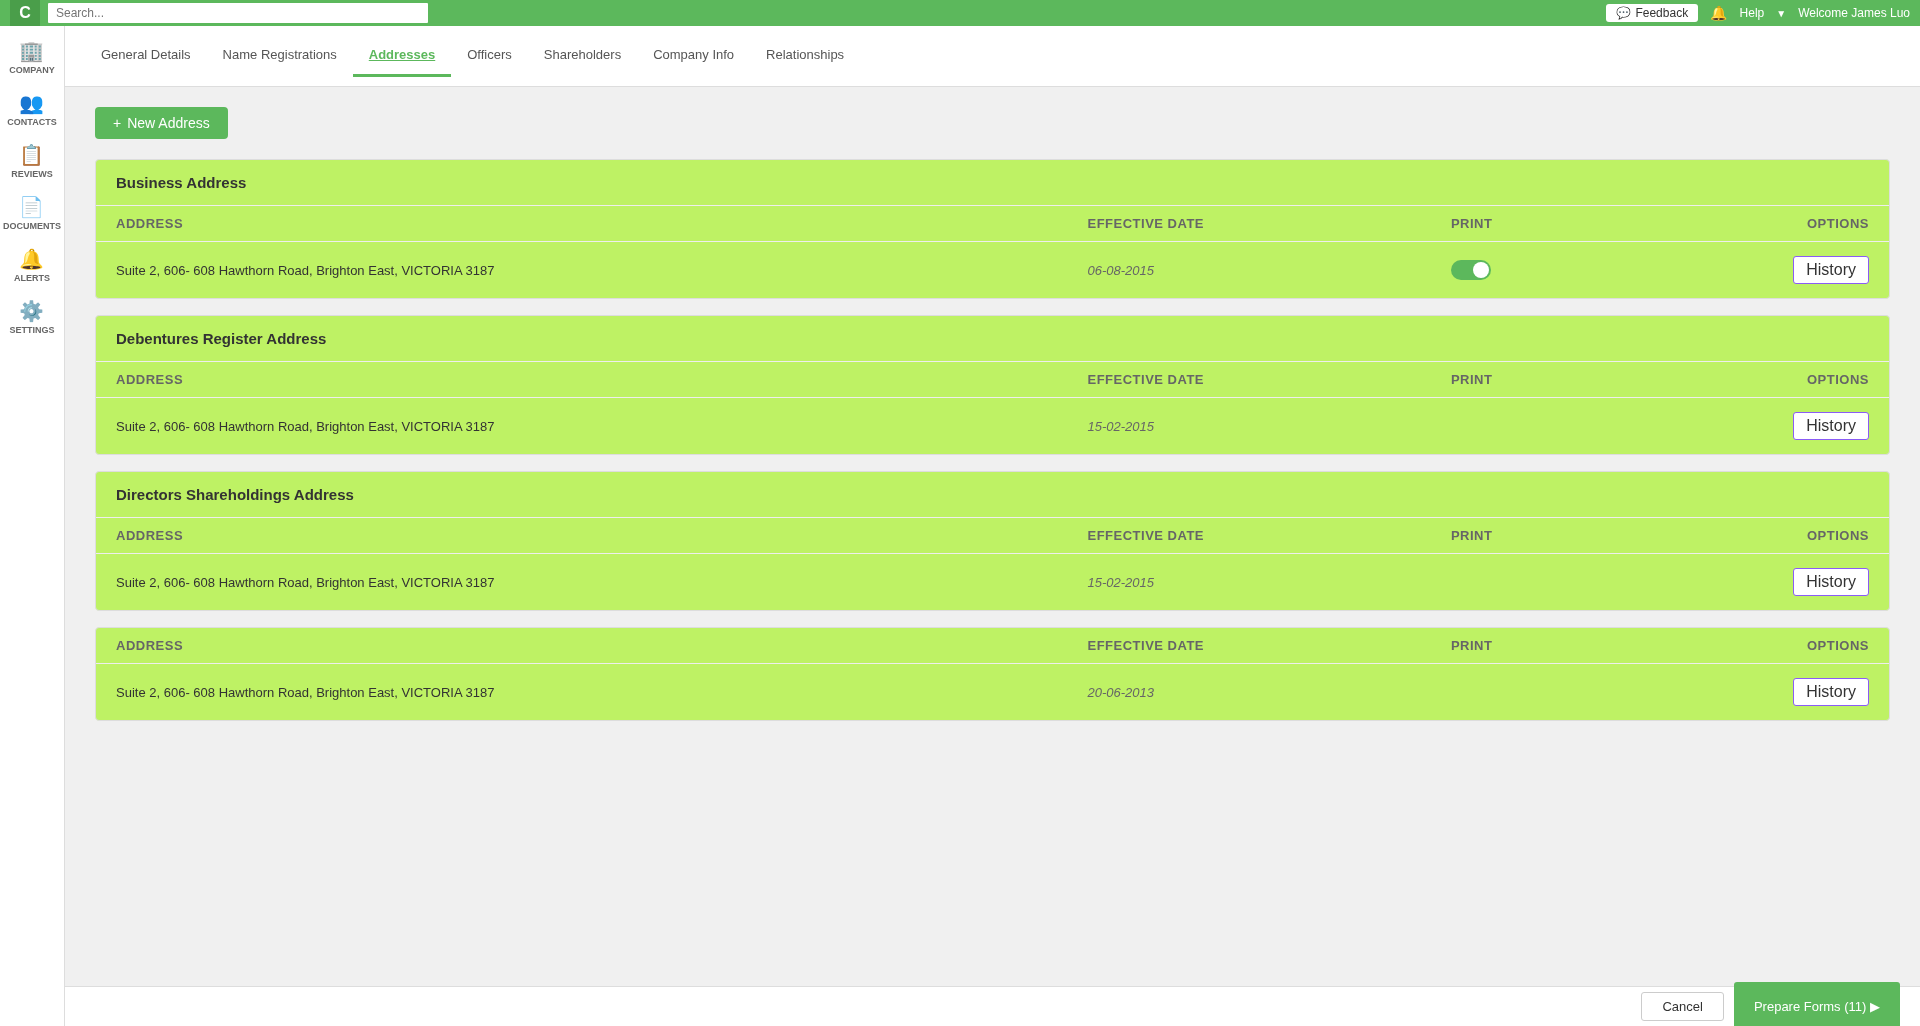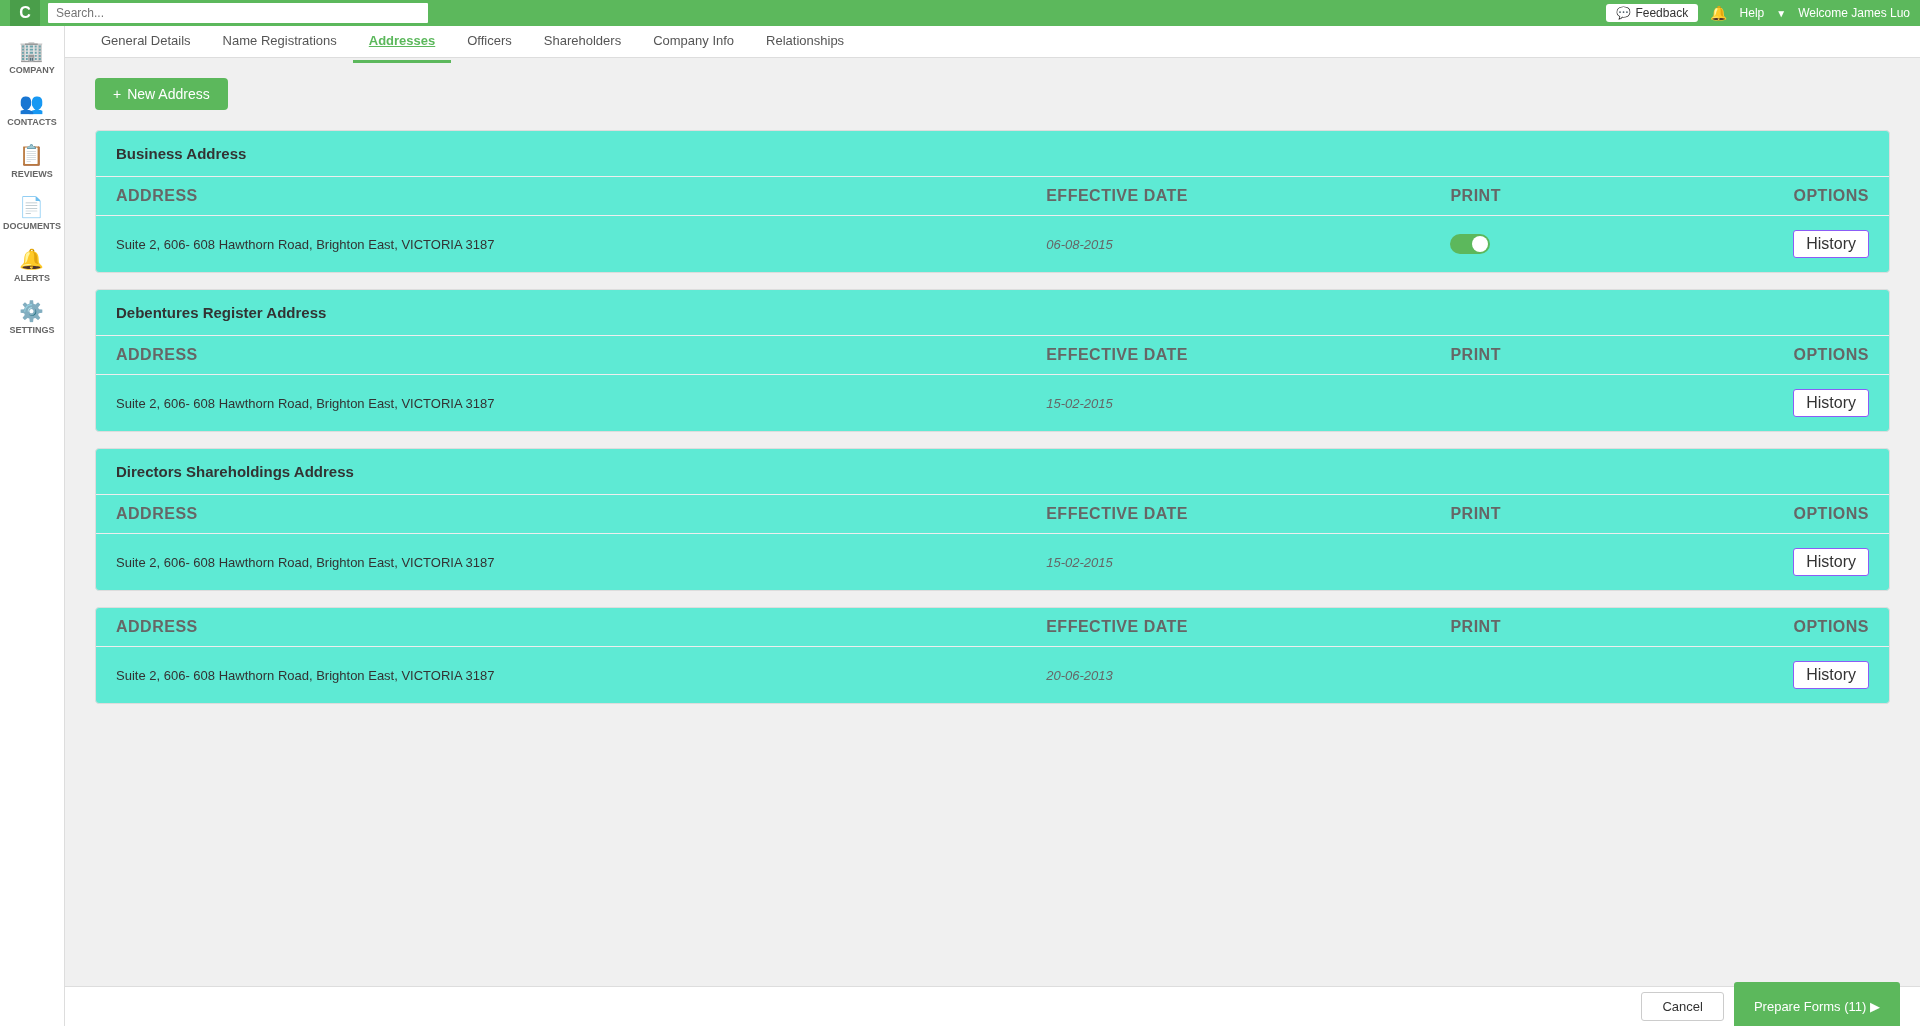--- a/index.html
+++ b/index.html
@@ -102,21 +102,21 @@
       flex-direction: column;
     }
 
     
     .tabs-bar {
       background: white;
       border-bottom: 1px solid #ddd;
       display: flex;
       align-items: center;
       padding: 0 20px;
-      height: 32px;
+      height: 61px;
     }
     .tab {
       padding: 12px 16px;
       cursor: pointer;
       color: #555;
       font-size: 13px;
       border-bottom: 3px solid transparent;
       white-space: nowrap;
     }
     .tab.active {
@@ -142,41 +142,41 @@
       font-size: 14px;
       cursor: pointer;
       display: flex;
       align-items: center;
       gap: 6px;
       margin-bottom: 20px;
     }
 
     
     .address-section {
-      background: #5eead4;
+      background: #bef264;
       border: 1px solid #ddd;
       border-radius: 4px;
       margin-bottom: 16px;
       overflow: hidden;
     }
     .address-section-header {
       padding: 14px 20px;
       font-size: 15px;
       font-weight: bold;
       color: #333;
       border-bottom: 1px solid #eee;
     }
     .address-table {
       width: 100%;
       border-collapse: collapse;
     }
     .address-table th {
       padding: 10px 20px;
       text-align: left;
-      font-size: 16px;
+      font-size: 13px;
       font-weight: bold;
       color: #666;
       text-transform: uppercase;
       letter-spacing: 0.5px;
       border-bottom: 1px solid #eee;
     }
     .address-table td {
       padding: 14px 20px;
       font-size: 13px;
       color: #333;

